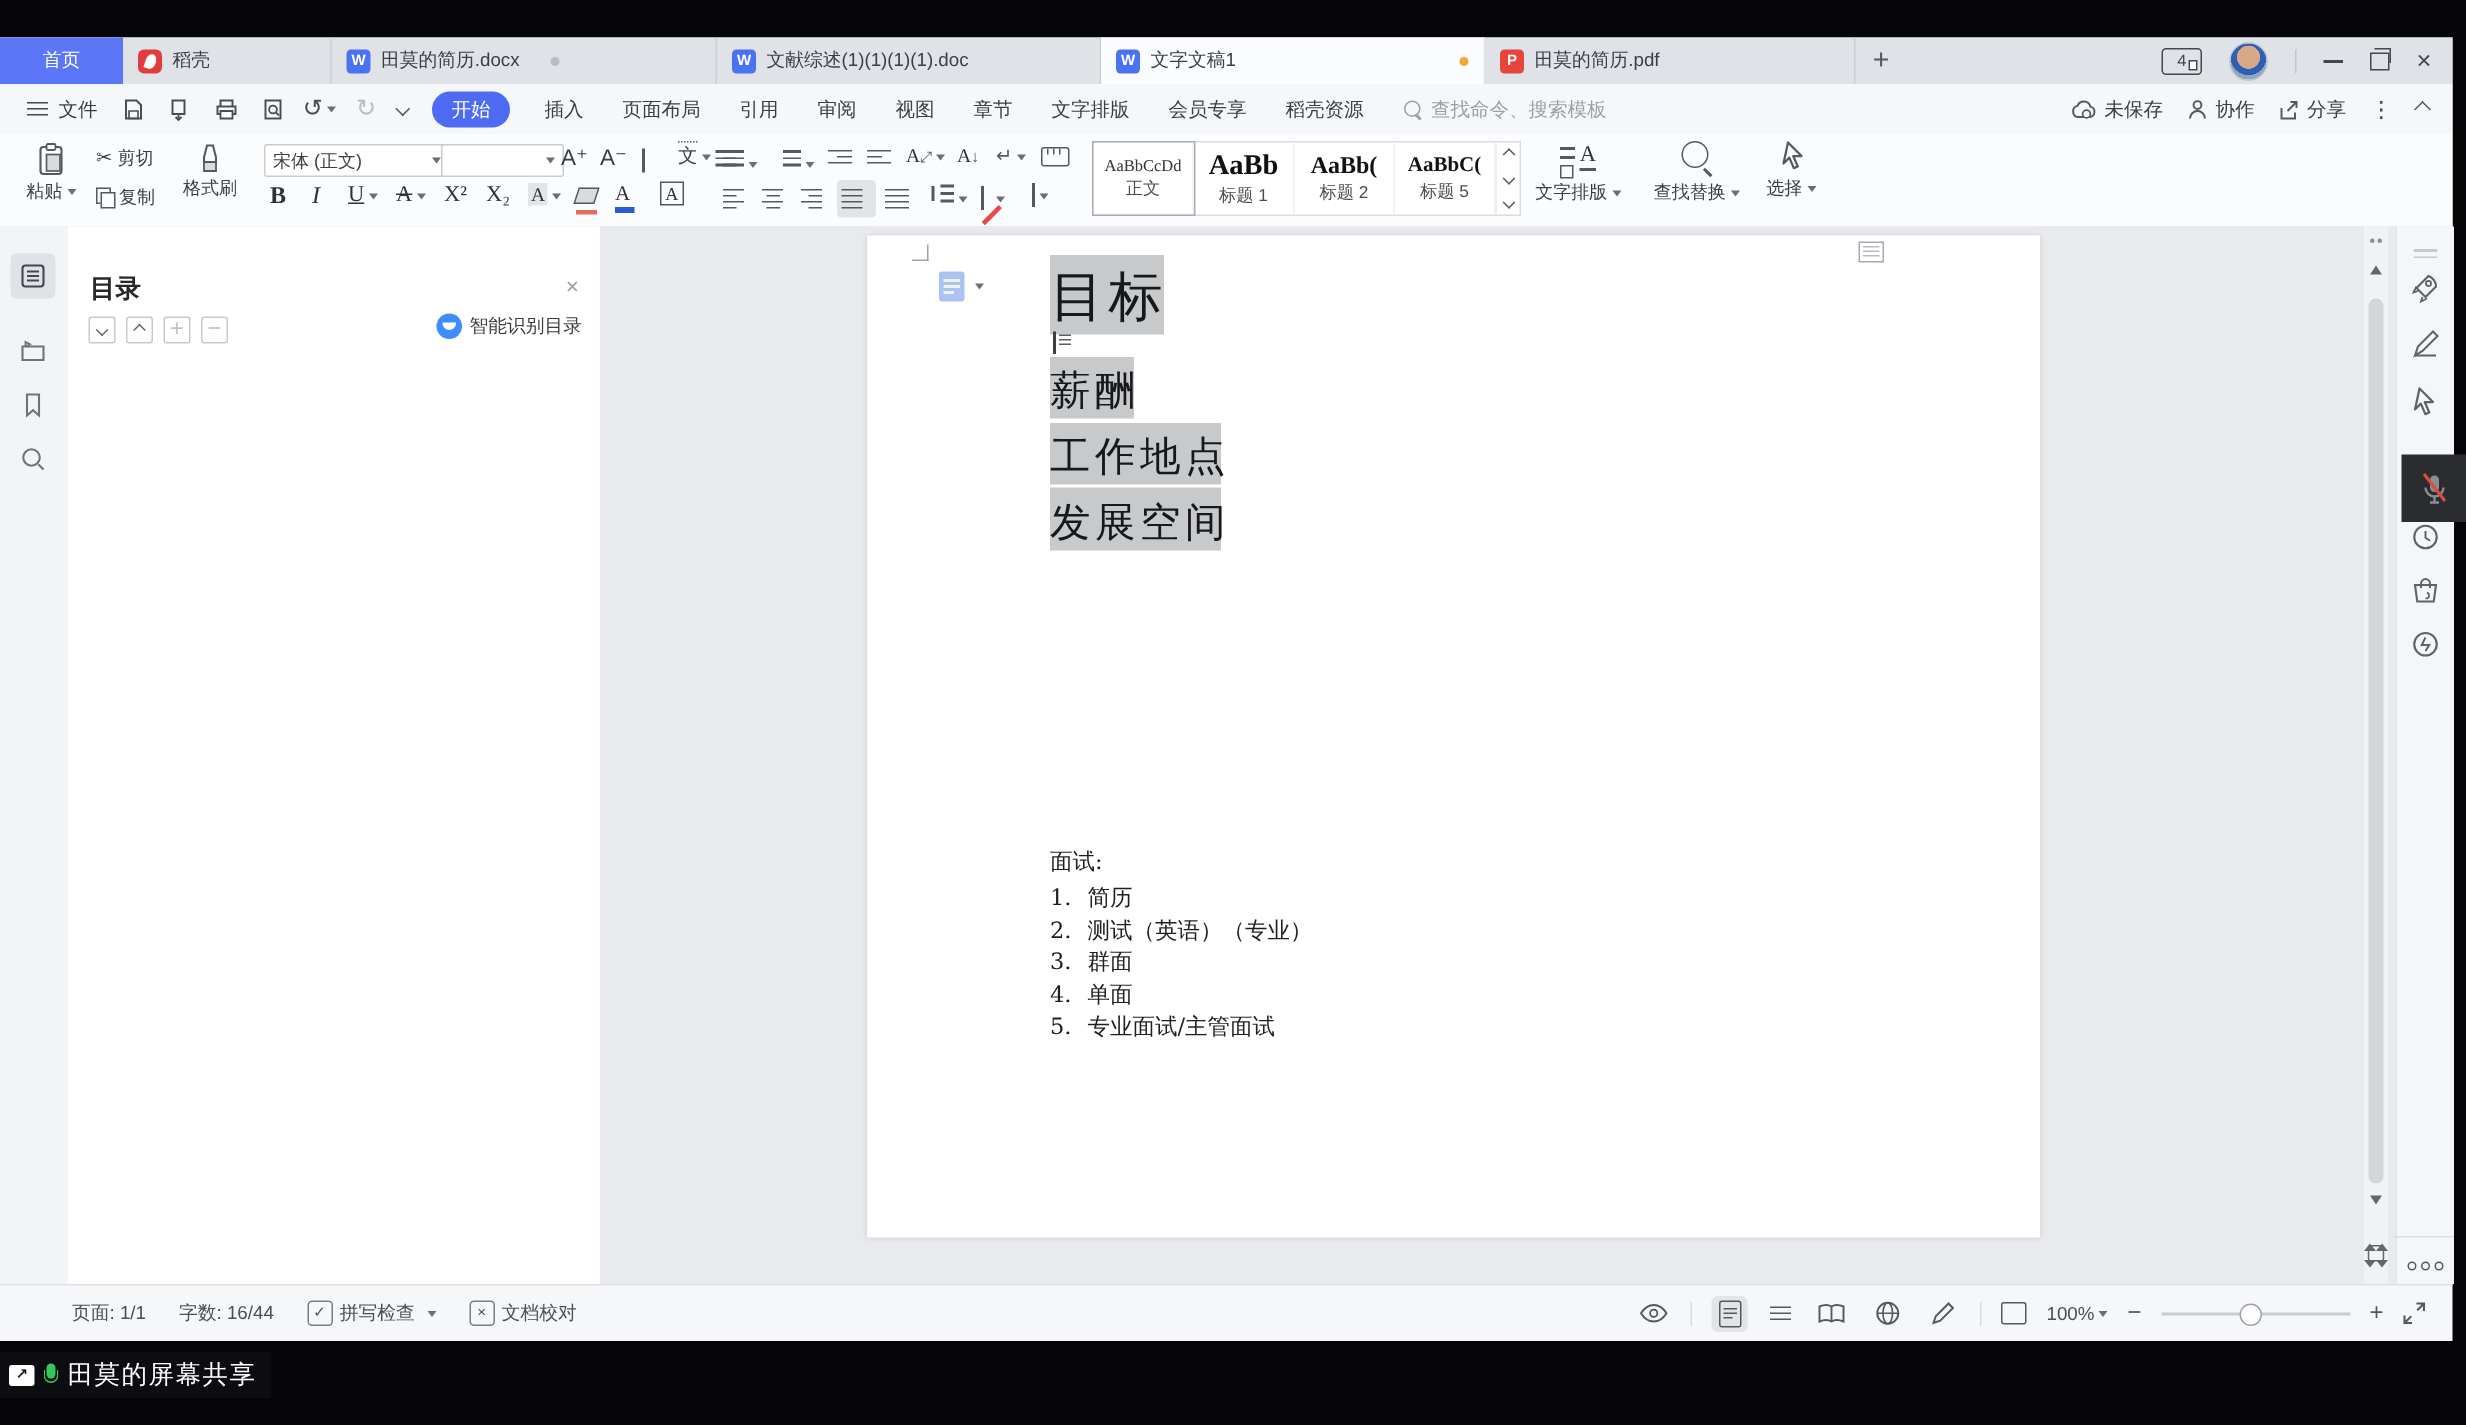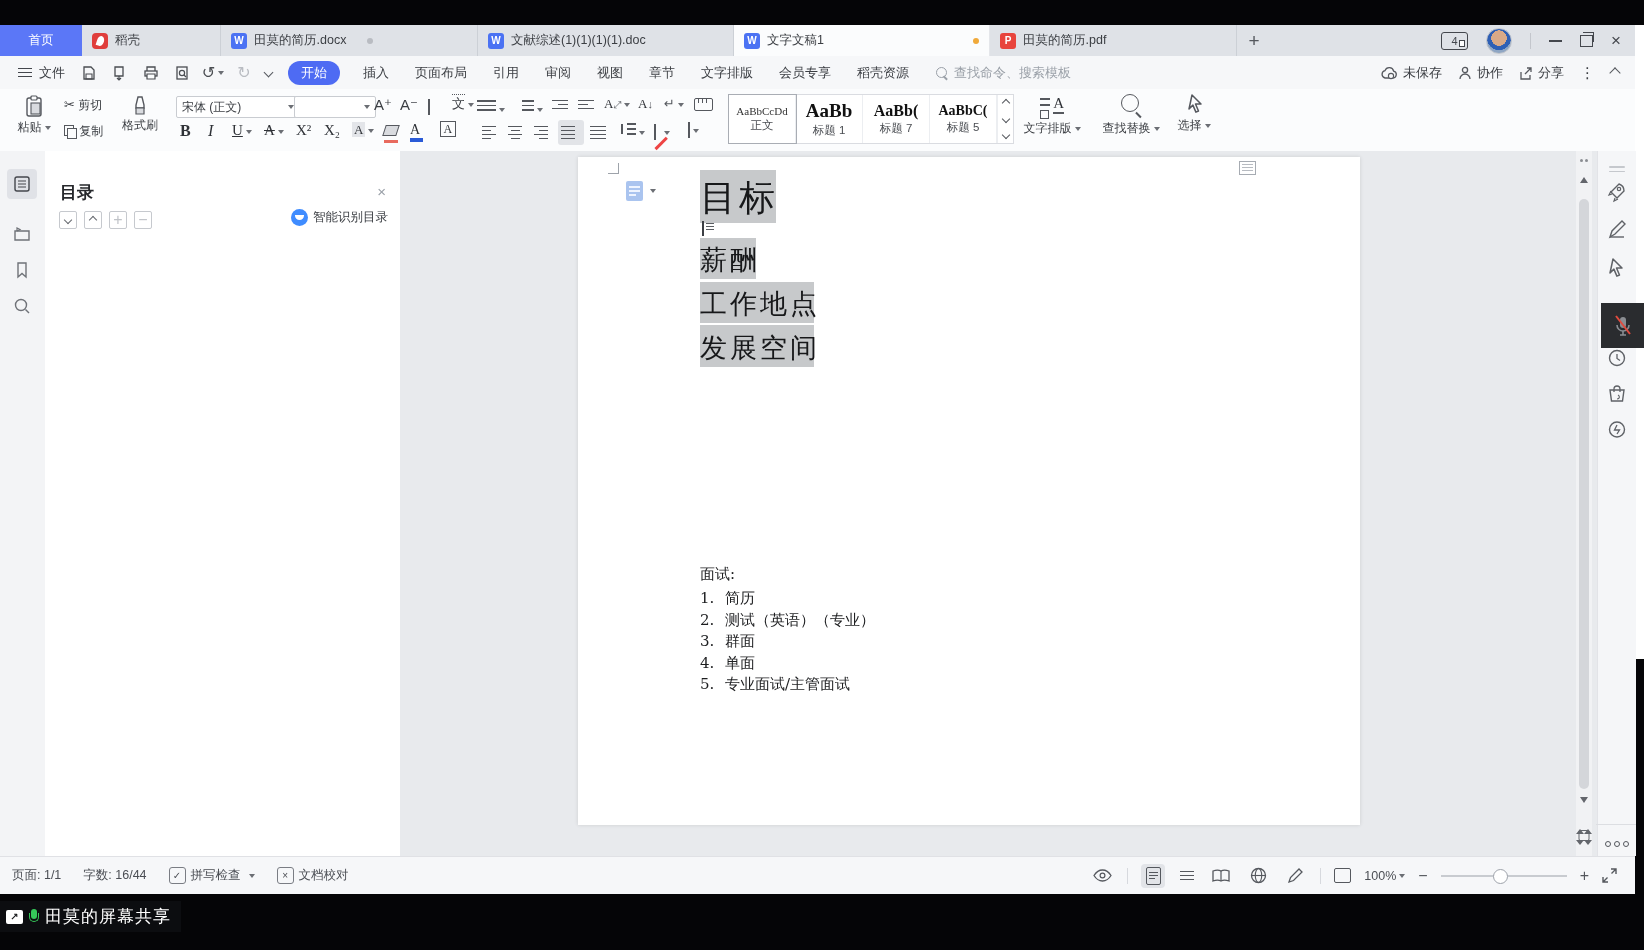--- a/index.html
+++ b/index.html
@@ -1,18 +1,18 @@
 <!DOCTYPE html>
 <html><head>
 <meta charset="utf-8">
 <style>
   html,body{margin:0;padding:0;background:#050507;}
   body{font-family:"Liberation Sans","DejaVu Sans",sans-serif;}
   #root{position:relative;width:1644px;height:950px;overflow:hidden;background:#050507;}
-  .win{position:absolute;left:0;top:25px;width:1635px;height:634px;background:#fff;padding-left:10px;}
+  .win{position:absolute;left:0;top:25px;width:1635px;height:634px;background:#fff;}
 
   
   .tabbar{position:absolute;left:0;top:0;width:1635px;height:31px;background:#dfe2e7;display:flex;align-items:stretch;}
   .tab{display:flex;align-items:center;gap:7px;padding:0 10px;font-size:12.5px;color:#3b3e43;border-right:1px solid #ccd0d6;position:relative;}
   .tab.home{background:#5b77f7;color:#fff;justify-content:center;width:62px;border-right:none;}
   .tab.active{background:#fbfcfd;border-right:1px solid #e4e6ea;}
   .doc-ico{width:16px;height:16px;border-radius:3px;display:flex;align-items:center;justify-content:center;color:#fff;font-size:10px;font-weight:bold;flex:0 0 auto;}
   .doc-ico.w{background:#4b72f3;}
   .doc-ico.p{background:#e8443c;}
   .doc-ico.rice{background:#e03e3c;border-radius:4px;}
@@ -111,21 +111,21 @@
   .rightstrip{position:absolute;left:1597px;top:0;width:38px;height:705px;background:#f5f6f8;border-left:1px solid #e2e3e7;}
   .rsico{position:absolute;left:50%;transform:translateX(-50%);}
   .handle i{display:block;width:16px;height:1.6px;background:#c5c8cd;margin:3px 0;border-radius:1px;}
   .rsdots{position:absolute;left:7px;top:690px;display:flex;gap:3px;}
   .rsdots i{width:4px;height:4px;border:1.2px solid #55585e;border-radius:50%;}
   .rsdivider{position:absolute;left:-2px;top:673px;width:40px;height:1px;background:#dcdee2;}
   .micbox{position:absolute;left:1601px;top:303px;width:43px;height:45px;background:#2a2c2f;display:flex;align-items:center;justify-content:center;}
 
   
   .statusbar{position:absolute;left:0;top:831px;width:1635px;height:37px;background:#f6f7f9;border-top:1px solid #e0e1e5;display:flex;align-items:center;font-size:12.5px;color:#4b4e54;}
-  .st-l{display:flex;align-items:center;gap:22px;padding-left:12px;}
+  .st-l{display:flex;align-items:center;gap:22px;padding-left:12px;margin-left:36px;}
   .cbox{width:15px;height:15px;border:1.3px solid #7a7d84;border-radius:3px;display:flex;align-items:center;justify-content:center;font-size:10px;color:#4b4e54;}
   .st-r{margin-left:auto;display:flex;align-items:center;gap:13px;padding-right:18px;}
   .viewico{width:24px;height:24px;display:flex;align-items:center;justify-content:center;border-radius:4px;}
   .viewico.sel{background:#e2e4e8;}
   .track{width:126px;height:2px;background:#c8cbd0;position:relative;}
   .knob{position:absolute;left:52px;top:-6px;width:13px;height:13px;border-radius:50%;background:#fff;border:1.3px solid #9ea3ab;}
   .pgv{width:13px;height:16px;border:1.3px solid #55585e;border-radius:2px;position:relative;}
   .pgv i{position:absolute;left:2px;right:2px;height:1.2px;background:#55585e;}
   .fitico{width:15px;height:13px;border:1.3px solid #55585e;border-radius:2px;}
 
@@ -421,21 +421,21 @@
         <div class="sitem sel">
           <span style="font-size:11px;color:#333">AaBbCcDd</span>
           <span class="sname">正文</span>
         </div>
         <div class="sitem">
           <span style="font-size:19px;font-weight:bold;color:#111">AaBb</span>
           <span class="sname">标题 1</span>
         </div>
         <div class="sitem">
           <span style="font-size:16px;font-weight:bold;color:#111">AaBb(</span>
-          <span class="sname">标题 7</span>
+          <span class="sname">标题 2</span>
         </div>
         <div class="sitem">
           <span style="font-size:14px;font-weight:bold;color:#111">AaBbC(</span>
           <span class="sname">标题 5</span>
         </div>
         <div class="scol">
           <div>
               <span class="chev" style="width:5px;height:5px;transform:rotate(45deg)"></span>
             </div>
           <div>

